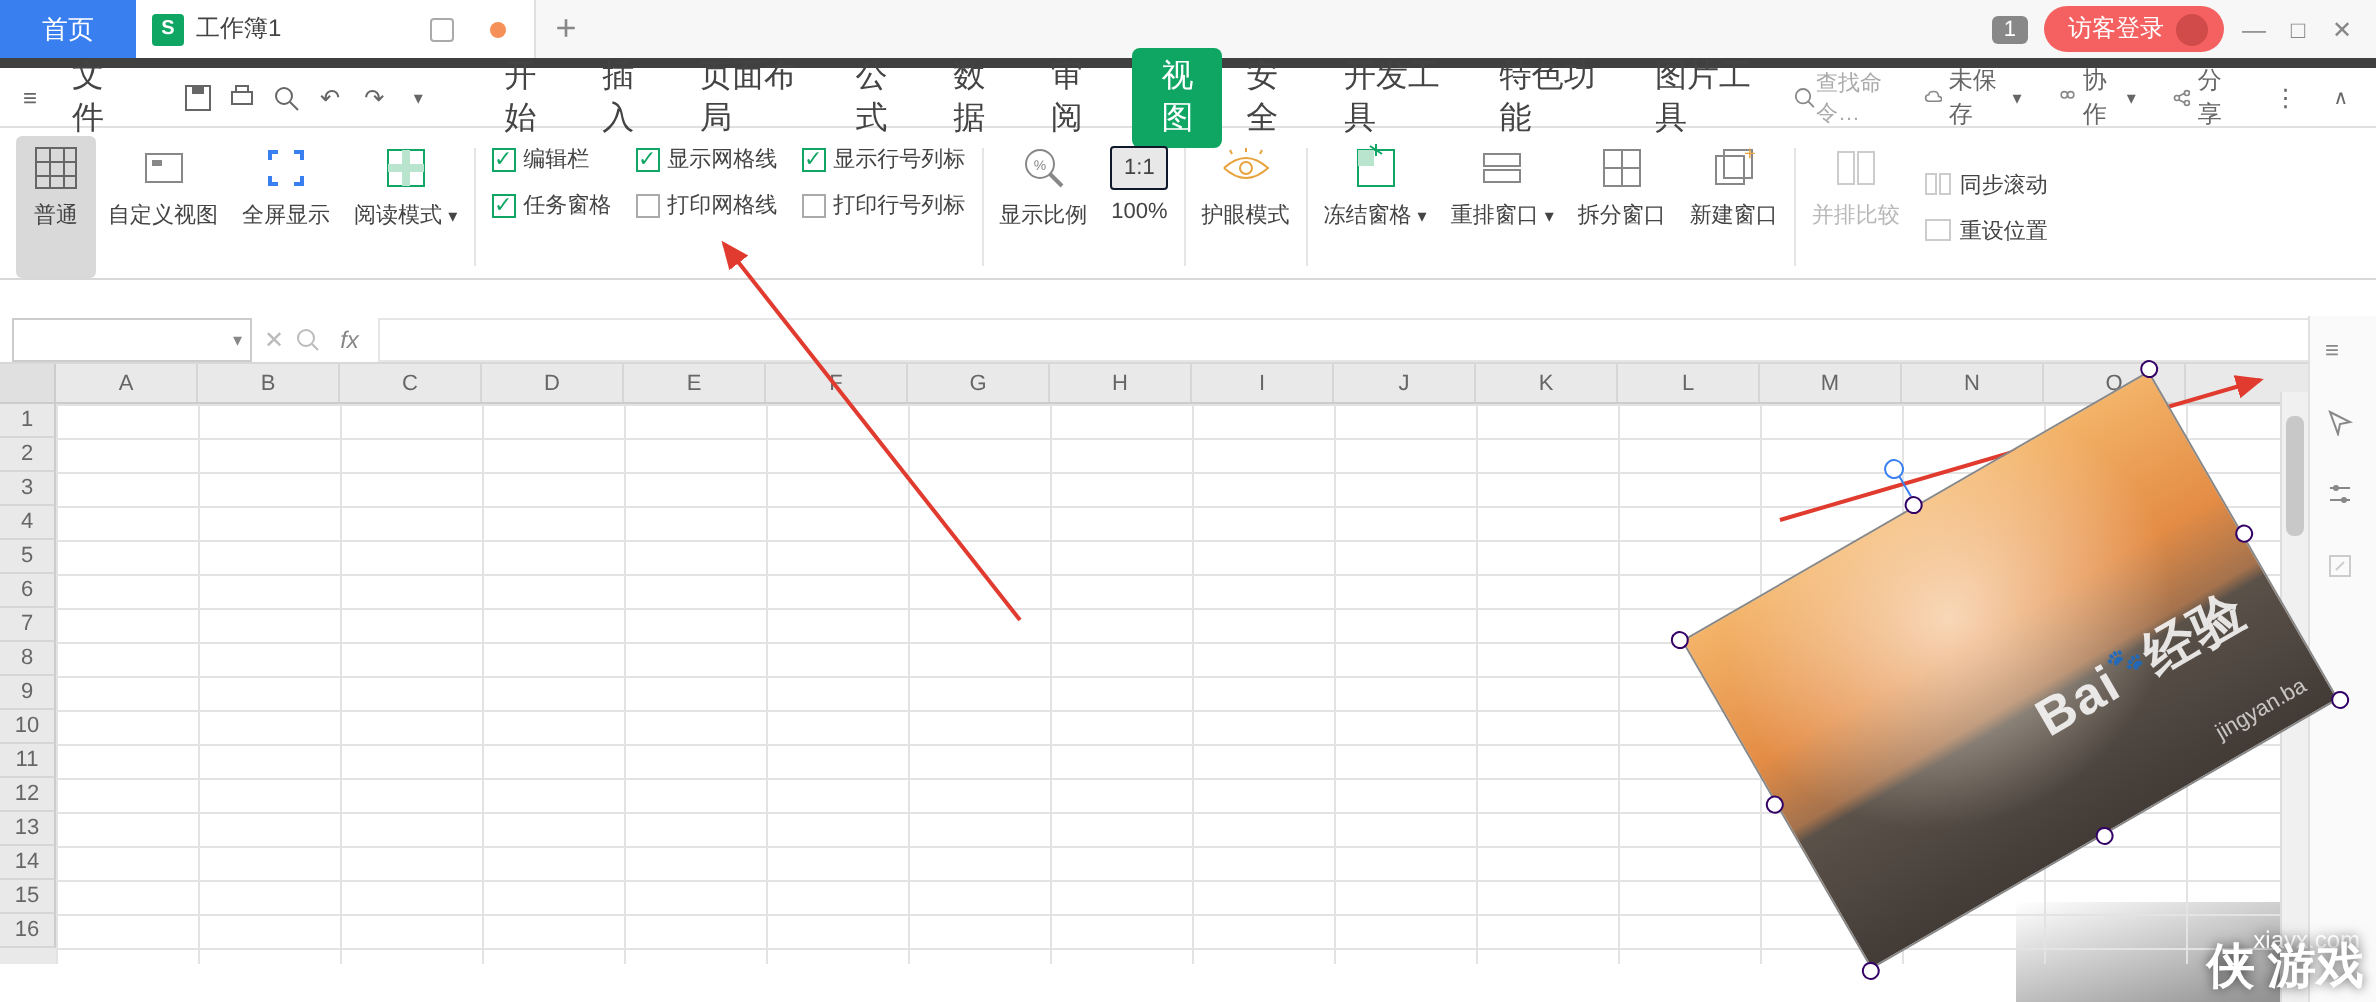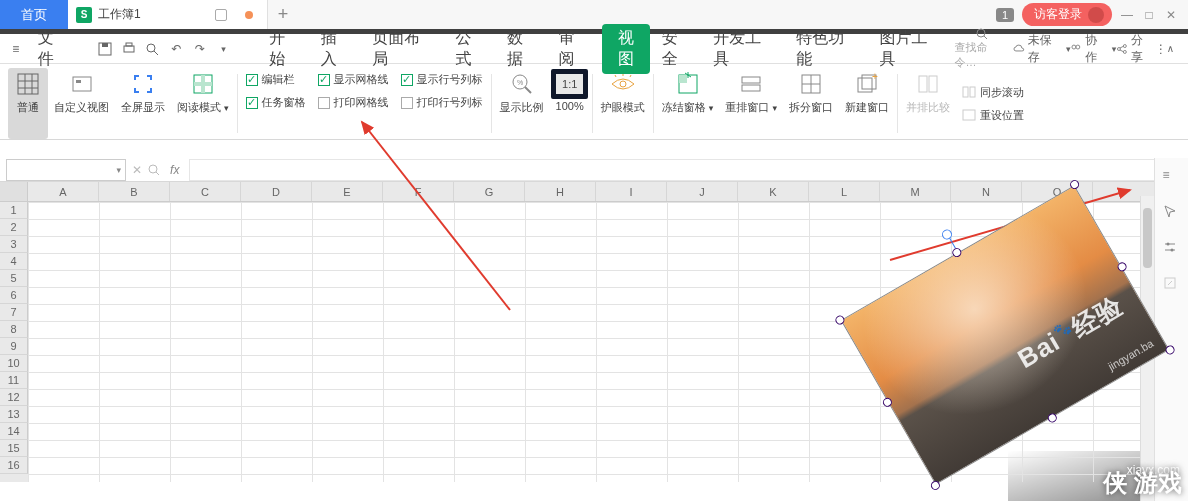--- a/index.html
+++ b/index.html
@@ -20,37 +20,37 @@
 .login-btn { background: #f46160; color: #fff; border-radius: 12px; padding: 3px 8px 3px 12px; display: flex; align-items: center; gap: 6px; font-size: 12px; }
 .login-avatar { width: 16px; height: 16px; border-radius: 50%; background: #d14b4a; }
 .win-btn { width: 14px; color: #888; text-align: center; }
 
 
 .menubar { height: 30px; display: flex; align-items: center; padding: 0 6px; gap: 4px; border-bottom: 1px solid #e0e0e0; }
 .menu-ico { width: 20px; height: 20px; display: flex; align-items: center; justify-content: center; color: #666; }
 .menu-sep { width: 10px; }
 .menu-item { padding: 4px 8px; color: #444; font-size: 16px; cursor: pointer; }
 .menu-item.active { background: #0fa664; color: #fff; border-radius: 4px; text-align: center; }
-.menubar-right { margin-left: auto; display: flex; align-items: center; gap: 0; padding-right: 8px; color: #666; }
+.menubar-right { margin-left: auto; display: flex; align-items: center; gap: 18px; padding-right: 8px; color: #666; }
 .menubar-right .ritem { display: flex; align-items: center; gap: 3px; }
-.search-box { display: flex; align-items: center; gap: 0; flex-direction: column; }
+.search-box { display: flex; align-items: center; gap: 0; }
 
 
 .ribbon { height: 76px; display: flex; align-items: stretch; border-bottom: 1px solid #d8d8d8; padding: 4px 8px 0 8px; gap: 0; }
 .rib-sep { width: 1px; background: #e5e5e5; margin: 6px 2px; }
 .rib-big { display: flex; flex-direction: column; align-items: center; gap: 2px; padding: 2px 6px; }
 .rib-big.active { background: #d9d9d9; border-radius: 3px; }
 .rib-big .ico { width: 28px; height: 28px; display: flex; align-items: center; justify-content: center; }
 .rib-big .lbl { font-size: 11px; color: #444; white-space: nowrap; }
 .rib-checks { display: flex; flex-direction: column; gap: 8px; padding: 4px 6px; }
 .rib-check-row { display: flex; align-items: center; gap: 4px; font-size: 11px; color: #444; white-space: nowrap; }
 .chk { width: 12px; height: 12px; border: 1px solid #0fa664; display: inline-flex; align-items: center; justify-content: center; }
 .chk.on { color: #0fa664; }
 .chk.off { border-color: #aaa; }
-.rib-100 { background: #e8e8e8; border: 5px solid #0f172a; border-radius: 2px; padding: 4px 6px; font-size: 11px; }
+.rib-100 { background: #e8e8e8; border: 1px solid #0f172a; border-radius: 2px; padding: 4px 6px; font-size: 11px; }
 .rib-right-disabled { color: #b8b8b8; }
 .rib-right-disabled .lbl { color: #b8b8b8; }
 
 
 .formulabar { height: 24px; display: flex; align-items: center; border-bottom: 1px solid #d8d8d8; margin-top: 18px; }
 .namebox { width: 120px; height: 22px; border: 1px solid #ccc; margin-left: 6px; padding: 0 4px; background: #fff; display: flex; align-items: center; }
 .namebox .dd { margin-left: auto; color: #888; font-size: 9px; }
 .fx-ico { padding: 0 10px; color: #888; font-style: italic; }
 .formula-input { flex: 1; height: 22px; border: 1px solid #e6e6e6; border-right: none; background: #fff; }
 

